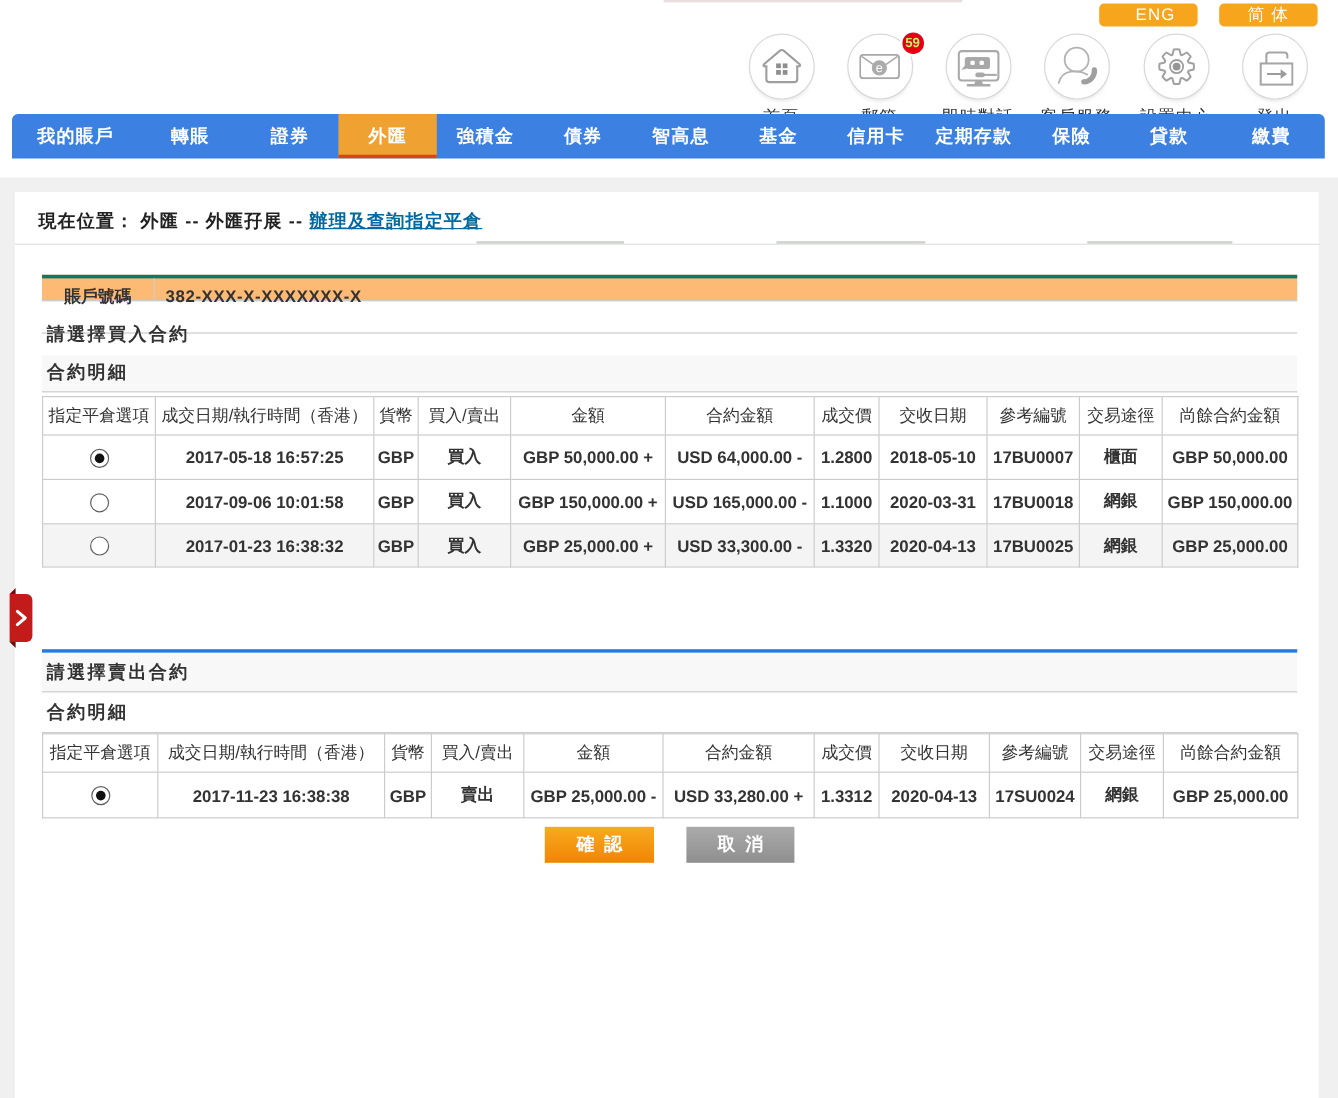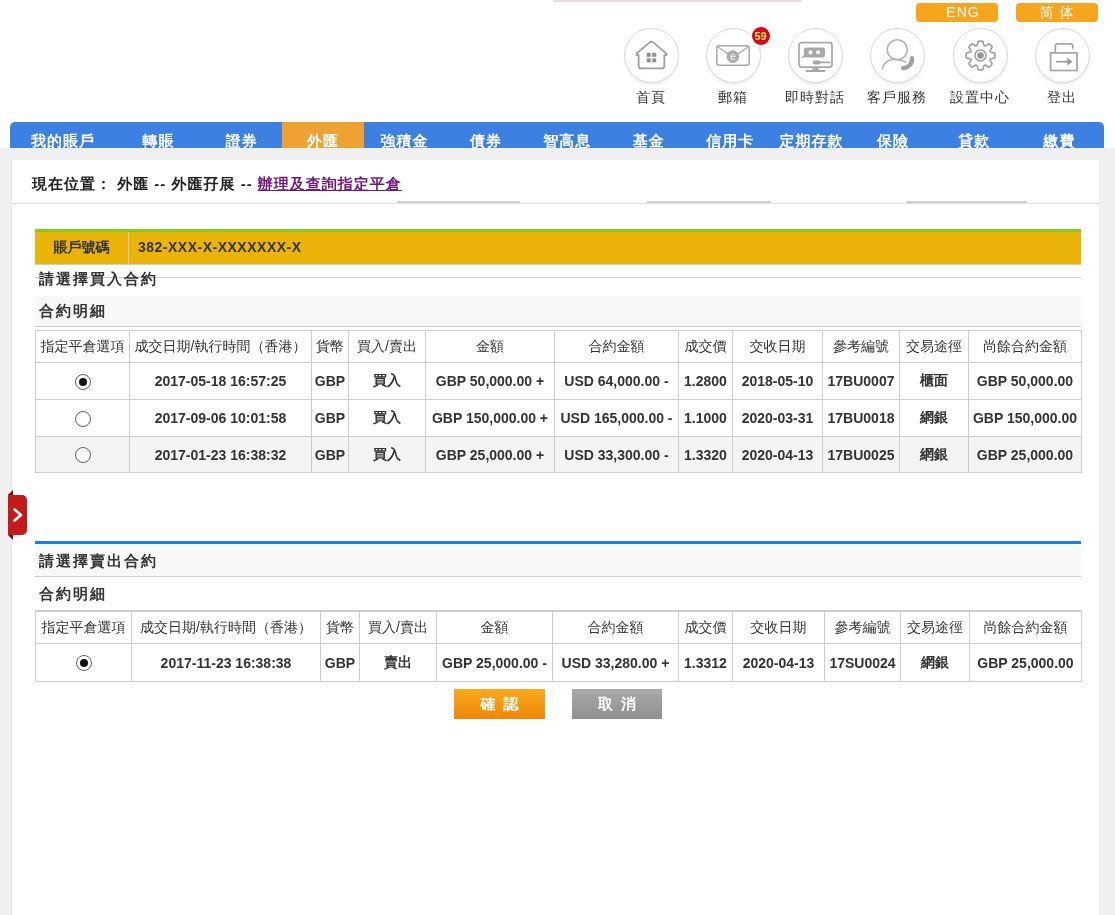--- a/index.html
+++ b/index.html
@@ -6,34 +6,34 @@
 * { margin:0; padding:0; box-sizing:border-box; }
 html,body { width:1115px; height:915px; background:#fff; font-family:"Liberation Sans",sans-serif; position:relative; overflow:hidden; }
 #topline { position:absolute; left:553px; top:0; width:249px; height:2px; background:#e8e0e0; }
 .langbtn { position:absolute; top:3px; height:19px; width:82px; background:#f7a51c; border-radius:4px; color:#fff; font-size:14px; text-align:center; line-height:19px; letter-spacing:1px; }
 #eng { left:916px;padding-left:12px; }
 #chs { left:1016px; }
 .icn { position:absolute; top:28px; width:84px; text-align:center; }
 .icn .circ { width:55px; height:55px; border:1px solid #d8d8d8; border-radius:50%; margin:0 auto; background:#fff; box-shadow:0 3px 3px -1px rgba(0,0,0,0.08); display:flex; align-items:center; justify-content:center; position:relative; }
 .icn .lbl { margin-top:6px; font-size:14px; color:#333; letter-spacing:1px; }
 .badge { position:absolute; right:-12px; top:-4px; width:22px; height:22px; background:#e50113; border:2px solid #fff; border-radius:50%; color:#bef264; font-size:11px; font-weight:bold; line-height:18px; text-align:center; letter-spacing:0; }
-#nav { position:absolute; left:10px; top:122px; width:1094px; height:37px; background:#3c80e1; border-radius:5px 5px 0 0; display:flex; }
+#nav { position:absolute; left:10px; top:95px; width:1094px; height:37px; background:#3c80e1; border-radius:5px 5px 0 0; display:flex; }
 #nav .t { flex:1 1 0; color:#fff; font-size:15px; font-weight:bold; text-align:center; line-height:37px; letter-spacing:1px; white-space:nowrap; }
 #nav .t.first { flex:0 0 106px; }
 #nav .t:nth-child(2) { flex:0 0 85px; }
 #nav .t:last-child { flex:0 0 89px; }
 #nav .t.active { background:#efa132; box-shadow:inset 0 -3px 0 #d9441e; }
 #graybg { position:absolute; left:0; top:148px; width:1115px; height:767px; background:#f0f0f0; }
 #panel { position:absolute; left:11px; top:160px; width:1088px; height:755px; background:#fff; border-left:1px solid #e6e6e6; }
 #crumb { position:absolute; left:20px; top:15px; font-size:15px; font-weight:bold; color:#222; letter-spacing:1px; }
-#crumb .lnk { color:#701a75; text-decoration:underline; }
+#crumb .lnk { color:#0369a1; text-decoration:underline; }
 #crumbline { position:absolute; left:0; top:43px; width:1088px; height:1px; background:#e0e0e0; }
 .seg { position:absolute; top:41px; height:2px; background:#cdd2cd; }
 
-#acct { position:absolute; left:23px; top:69px; width:1046px; border-top:3px solid #84cc16; border-bottom:1px solid #ccc; height:36px; display:flex; background:#eab308; }
+#acct { position:absolute; left:23px; top:69px; width:1046px; border-top:3px solid #0f766e; border-bottom:1px solid #ccc; height:22px; display:flex; background:#fdba74; }
 #acct .c1 { width:94px; border-right:1px solid #ccc; font-weight:bold; font-size:14px; color:#333; text-align:center; line-height:30px; }
 #acct .c2 { font-weight:bold; font-size:14px; color:#333; line-height:30px; padding-left:9px; letter-spacing:0.5px; }
 .secrow { position:absolute; left:23px; width:1046px; font-weight:bold; font-size:15px; color:#333; border-bottom:1px solid #ccc; padding-left:4px; letter-spacing:2px; }
 table.grid { position:absolute; left:23px; border-collapse:collapse; table-layout:fixed; font-size:14px; color:#333; }
 table.grid th, table.grid td { border:1px solid #ccc; text-align:center; padding:0; white-space:nowrap; overflow:hidden; }
 table.grid th { font-weight:normal; height:32px; background:#fff; }
 table.grid td { height:37px; background:#fff;font-weight:bold; }
 table.grid tr.alt td { background:#f4f4f4; height:36px; }
 .radio { display:inline-block; width:16px; height:16px; border:1px solid #606060; border-radius:50%; background:#fff; vertical-align:middle; position:relative; }
 .radio.sel::after { content:""; position:absolute; left:3px; top:3px; width:8px; height:8px; border-radius:50%; background:#111; }

